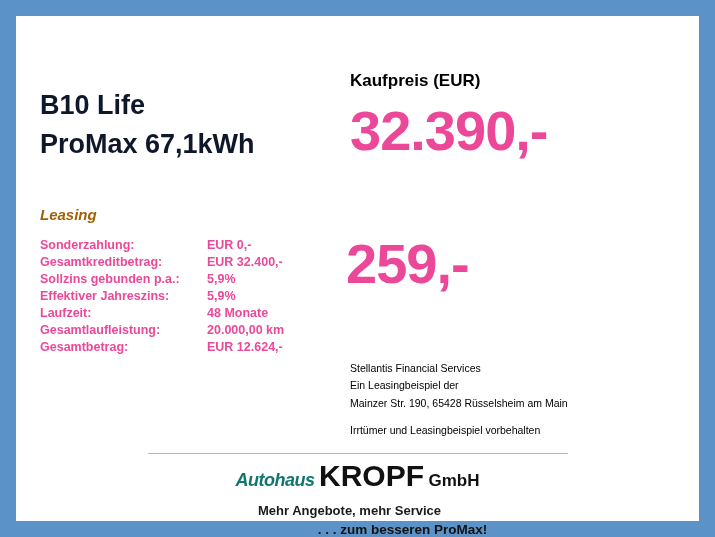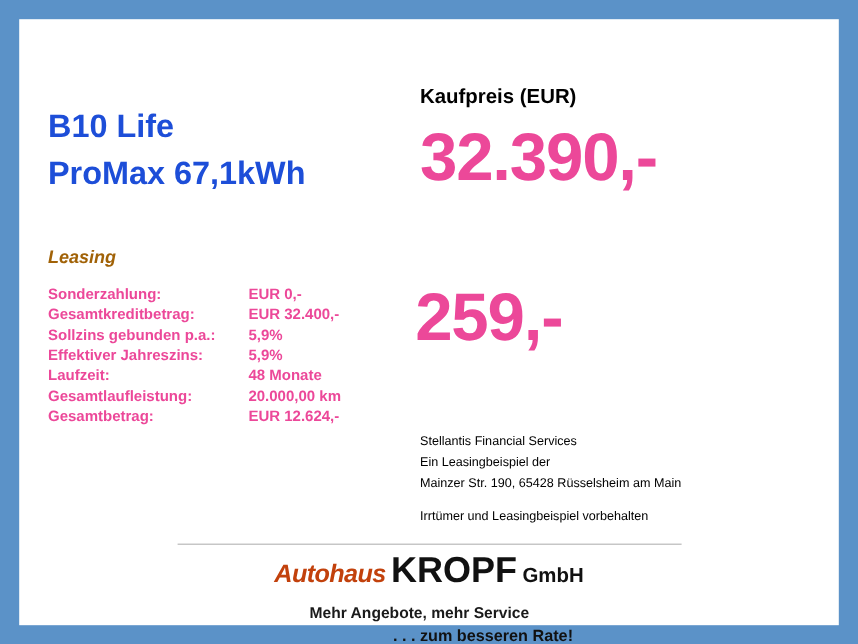--- a/index.html
+++ b/index.html
@@ -21,21 +21,21 @@
     height: 505px;
     background: #ffffff;
     box-sizing: border-box;
   }
   
   .vehicle-title {
     position: absolute;
     left: 24px;
     top: 70px;
     width: 320px;
-    color: #1d4ed8;
+    color: #0f172a;
     font-size: 27px;
     font-weight: bold;
     line-height: 1.45;
   }
   .vehicle-title div {
     white-space: nowrap;
   }
   .leasing-heading {
     position: absolute;
     left: 24px;
@@ -104,24 +104,24 @@
   }
   .dealer-name {
     position: absolute;
     left: 0;
     right: 0;
     top: 443px;
     text-align: center;
     white-space: nowrap;
   }
   .dealer-autohaus {
-    font-size: 21px;
+    font-size: 18px;
     font-style: italic;
     font-weight: bold;
-    color: #c2410c;
+    color: #0f766e;
     letter-spacing: -0.5px;
   }
   .dealer-kropf {
     font-size: 30px;
     font-weight: bold;
     color: #111;
     letter-spacing: 0px;
   }
   .dealer-gmbh {
     font-size: 17px;
@@ -211,15 +211,15 @@
 
   <div class="footer-divider"></div>
 
   <div class="dealer-name">
     <span class="dealer-autohaus">Autohaus</span>
     <span class="dealer-kropf">KROPF</span>
     <span class="dealer-gmbh">GmbH</span>
   </div>
 
   <div class="slogan1">Mehr Angebote, mehr Service</div>
-  <div class="slogan2">. . . zum besseren Rate!</div>
+  <div class="slogan2">. . . zum besseren ProMax!</div>
 
 </div>
 
 </body></html>

